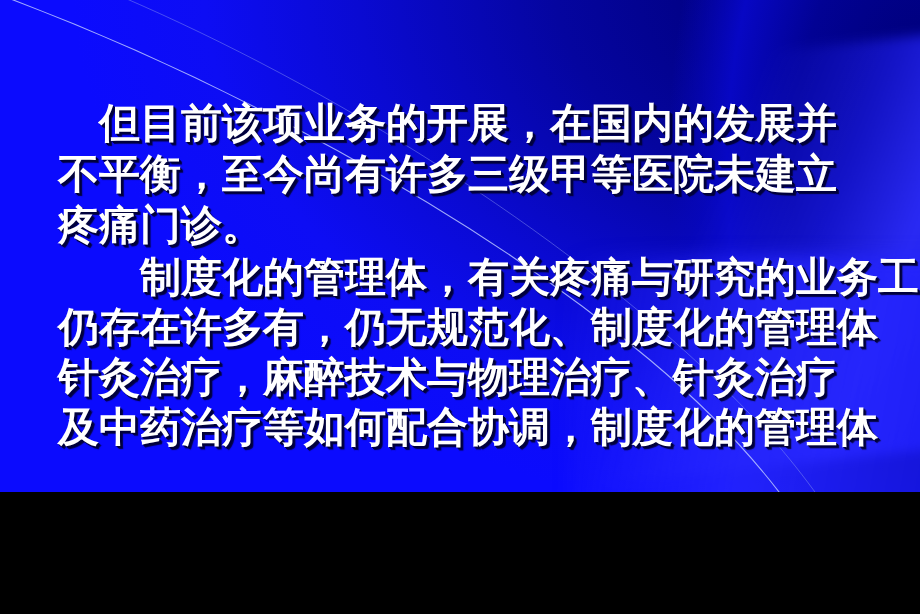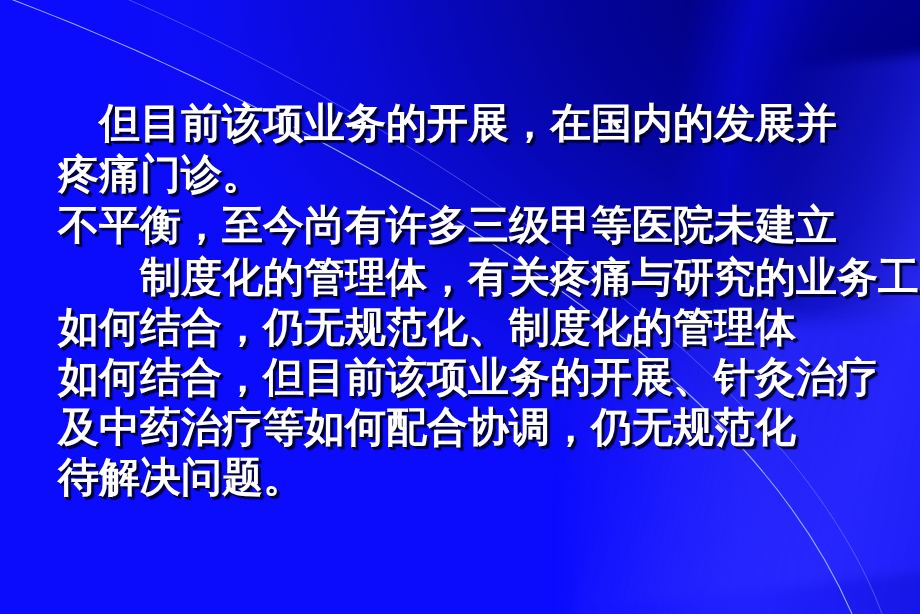--- a/index.html
+++ b/index.html
@@ -3,21 +3,21 @@
 <meta charset="utf-8">
 <style>
   html, body {
     margin: 0;
     padding: 0;
     background: #000;
   }
   #slide {
     position: relative;
     width: 920px;
-    height: 614px;
+    height: 492px;
     overflow: hidden;
     background: #0f766e;
     font-family: "DejaVu Serif", "Liberation Serif", serif;
   }
 
   
   .bg-base {
     position: absolute;
     inset: 0;
     background: #0b0bfe;
@@ -136,26 +136,25 @@
     <svg viewBox="0 0 920 614" xmlns="http://www.w3.org/2000/svg">
       <path d="M 8 -2 C 210 74 470 208 650 360 C 760 452 820 540 852 614" fill="none" stroke="#b9c4ff" stroke-width="1.1" opacity="0.85"></path>
       <path d="M 120 -4 C 330 86 560 230 716 380 C 806 466 858 548 882 614" fill="none" stroke="#8f9cf0" stroke-width="1" opacity="0.45"></path>
     </svg>
   </div>
 
   <div class="content">
 
     <div class="para" id="para1">
       <div class="line">　但目前该项业务的开展，在国内的发展并</div>
+      <div class="line">不平衡，至今尚有许多三级甲等医院未建立</div>
       <div class="line">疼痛门诊。</div>
-      <div class="line">不平衡，至今尚有许多三级甲等医院未建立</div>
     </div>
 
     <div class="para" id="para2">
       <div class="line">　　制度化的管理体，有关疼痛与研究的业务工</div>
-      <div class="line">如何结合，仍无规范化、制度化的管理体</div>
-      <div class="line">如何结合，但目前该项业务的开展、针灸治疗</div>
-      <div class="line">及中药治疗等如何配合协调，仍无规范化</div>
-      <div class="line">待解决问题。</div>
+      <div class="line">仍存在许多有，仍无规范化、制度化的管理体</div>
+      <div class="line">针灸治疗，麻醉技术与物理治疗、针灸治疗</div>
+      <div class="line">及中药治疗等如何配合协调，制度化的管理体</div>
     </div>
 
   </div>
 </div>
 
 </body></html>

